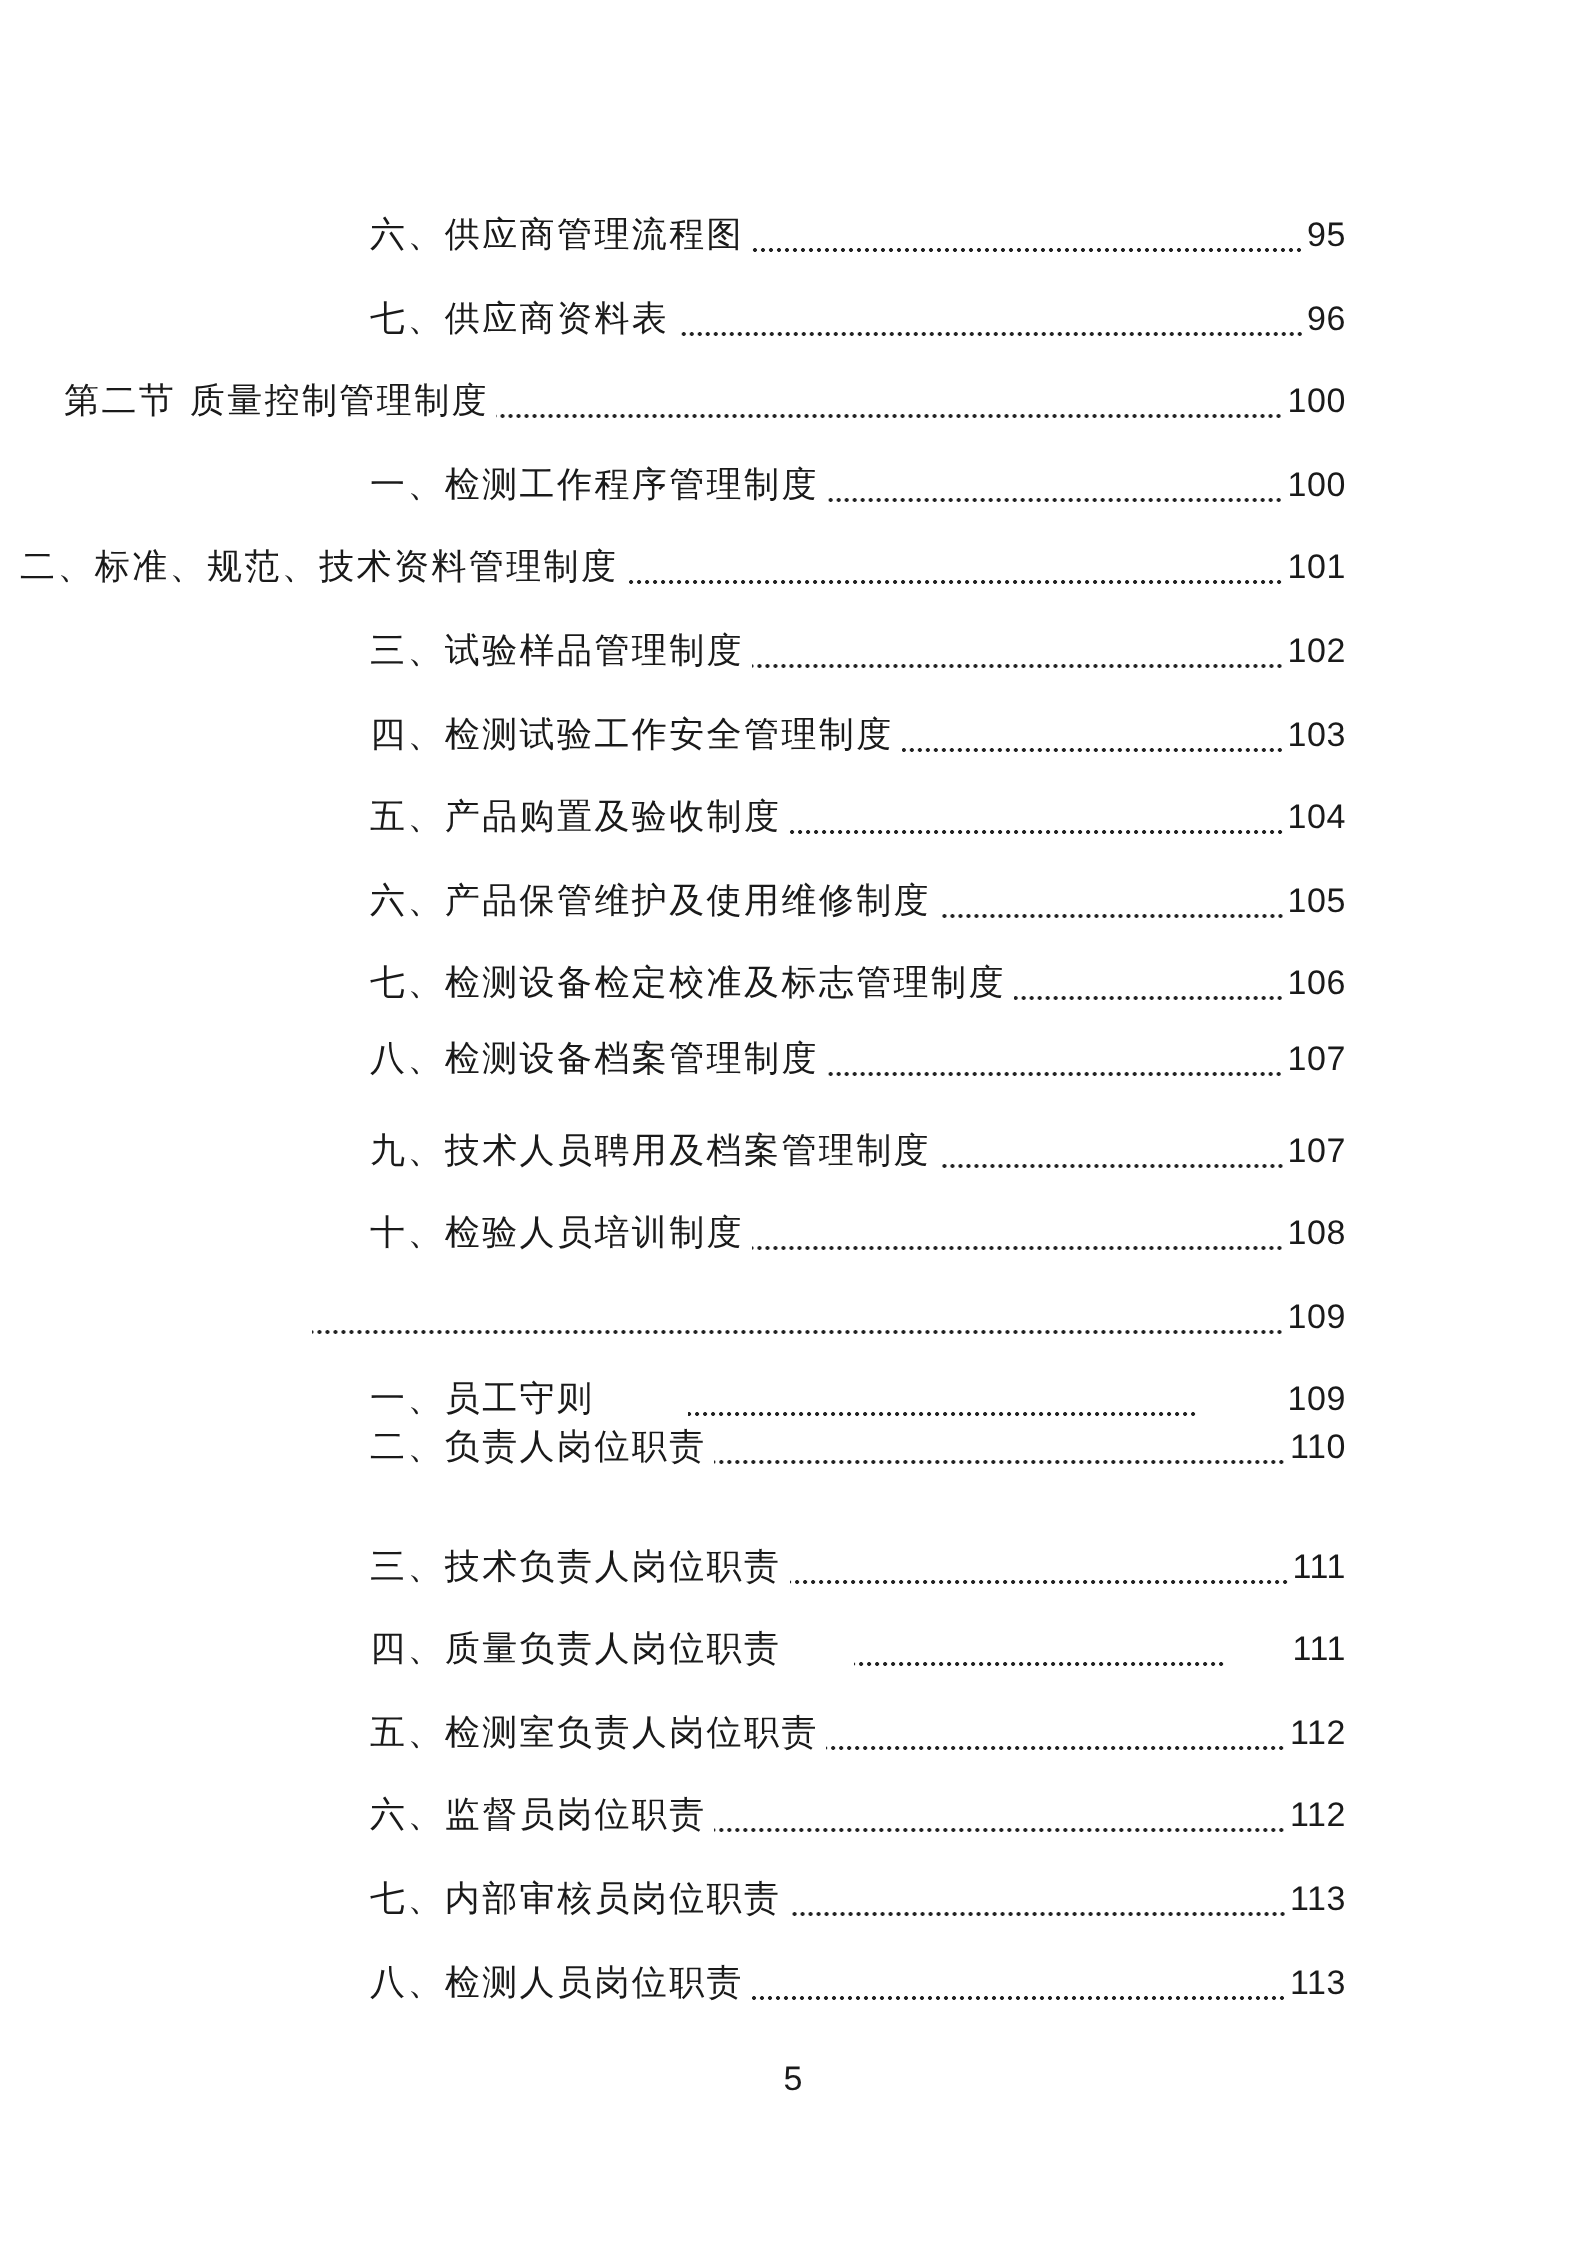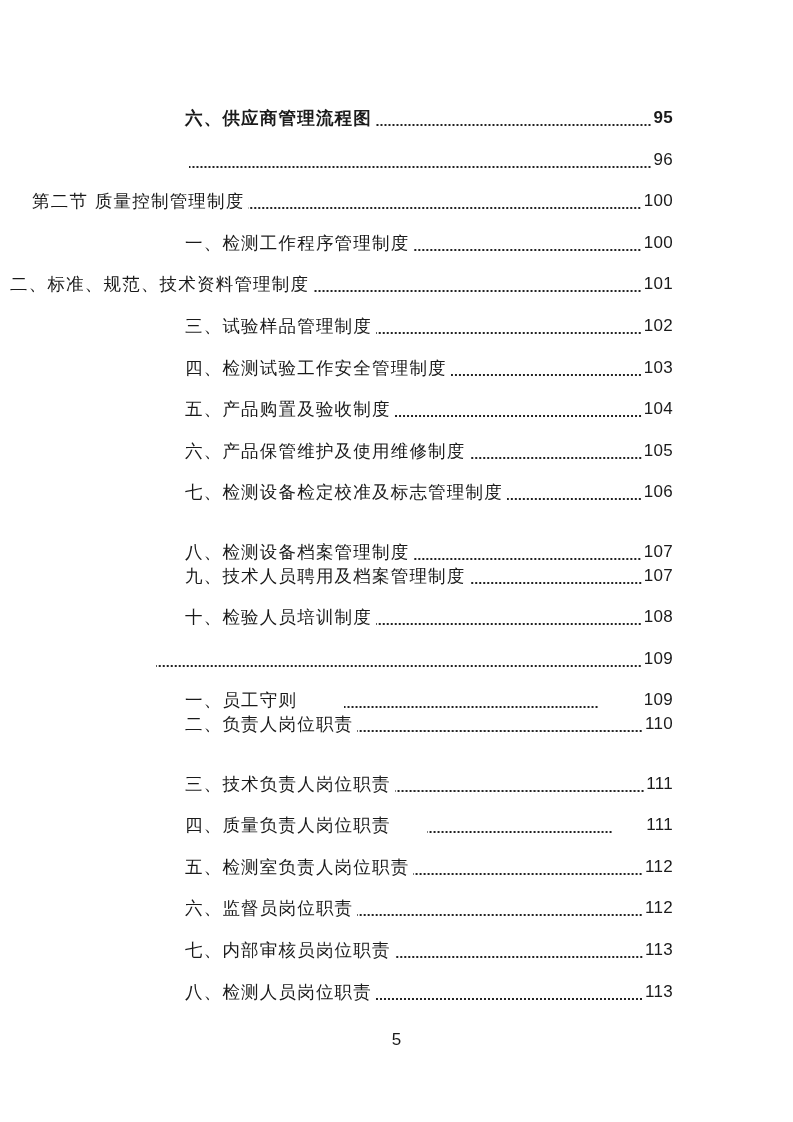--- a/index.html
+++ b/index.html
@@ -32,26 +32,27 @@
     }
     .footer-page {
       position: absolute; top: 1030px; left: 0; width: 793px; text-align: center;
       font-family: "Liberation Sans", sans-serif; font-size: 17px;
     }
   </style>
 </head>
 <body>
 
 <div class="toc" id="toc">
-    <div class="toc-row lvl2" style="top: 0px; font-weight: bold;">
+    <div class="toc-row lvl2" style="top: 0px;">
       <span class="label">六、供应商管理流程图</span>
       <span class="leader"></span>
       <span class="page">95</span>
     </div>
     <div class="toc-row lvl2" style="top: 41.6px;">
+      <span class="label">七、供应商资料表</span>
       <span class="leader"></span>
       <span class="page">96</span>
     </div>
     <div class="toc-row lvl1" style="top: 83.2px; padding-left: 32px;">
       <span class="label">第二节  质量控制管理制度</span>
       <span class="leader"></span>
       <span class="page">100</span>
     </div>
     <div class="toc-row lvl2" style="top: 124.8px;">
       <span class="label">一、检测工作程序管理制度</span>
@@ -81,21 +82,21 @@
     <div class="toc-row lvl2" style="top: 332.8px;">
       <span class="label">六、产品保管维护及使用维修制度</span>
       <span class="leader"></span>
       <span class="page">105</span>
     </div>
     <div class="toc-row lvl2" style="top: 374.4px;">
       <span class="label">七、检测设备检定校准及标志管理制度</span>
       <span class="leader"></span>
       <span class="page">106</span>
     </div>
-    <div class="toc-row lvl2" style="top: 434px;">
+    <div class="toc-row lvl2" style="top: 412px;">
       <span class="label">八、检测设备档案管理制度</span>
       <span class="leader"></span>
       <span class="page">107</span>
     </div>
     <div class="toc-row lvl2" style="top: 457.6px;">
       <span class="label">九、技术人员聘用及档案管理制度</span>
       <span class="leader"></span>
       <span class="page">107</span>
     </div>
     <div class="toc-row lvl2" style="top: 499.2px;">

